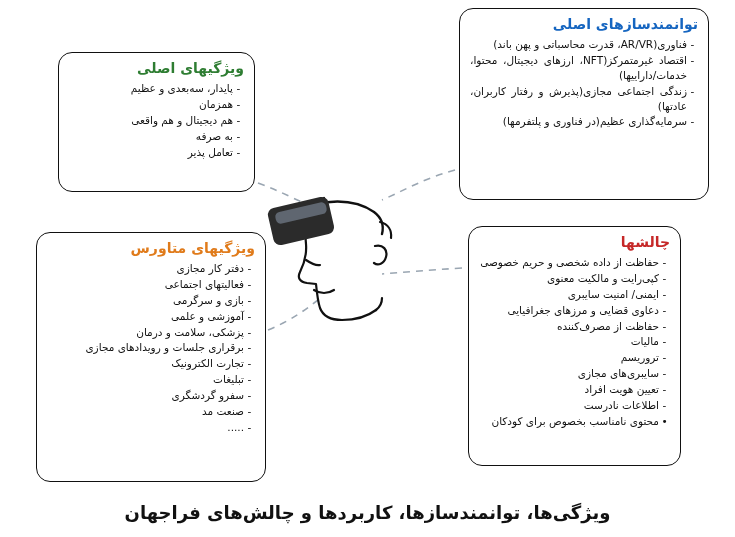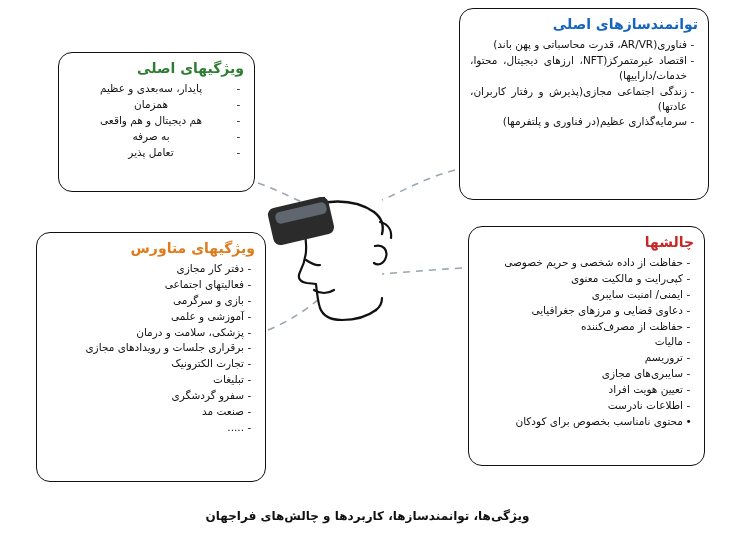--- a/index.html
+++ b/index.html
@@ -65,21 +65,21 @@
   
   #features-box {
     left: 58px;
     top: 52px;
     width: 197px;
     height: 140px;
   }
   #features-box .box-title { color: #2e7d32; }
   #features-box .items { margin-top: 2px; }
   #features-box .item { justify-content: flex-start; }
-  #features-box .item-text { text-align: center; }
+  #features-box .item-text { text-align: right; }
 
   
   #enablers-box {
     left: 459px;
     top: 8px;
     width: 250px;
     height: 192px;
   }
   #enablers-box .box-title { color: #1565c0; }
   #enablers-box .item-text { text-align: justify; text-align-last: right; }
@@ -91,32 +91,32 @@
     width: 230px;
     height: 250px;
   }
   #applications-box .box-title { color: #e07b1b; }
   #applications-box .items { margin-top: 2px; }
 
   
   #challenges-box {
     left: 468px;
     top: 226px;
-    width: 237px;
+    width: 213px;
     height: 240px;
   }
   #challenges-box .box-title { color: #c62828; }
 
   .caption {
     position: absolute;
     left: 0;
     right: 0;
     bottom: 14px;
     text-align: center;
-    font-size: 12px;
+    font-size: 18px;
     font-weight: bold;
     color: #111;
   }
 
   
   #figure {
     position: absolute;
     left: 262px;
     top: 160px;
     width: 190px;

